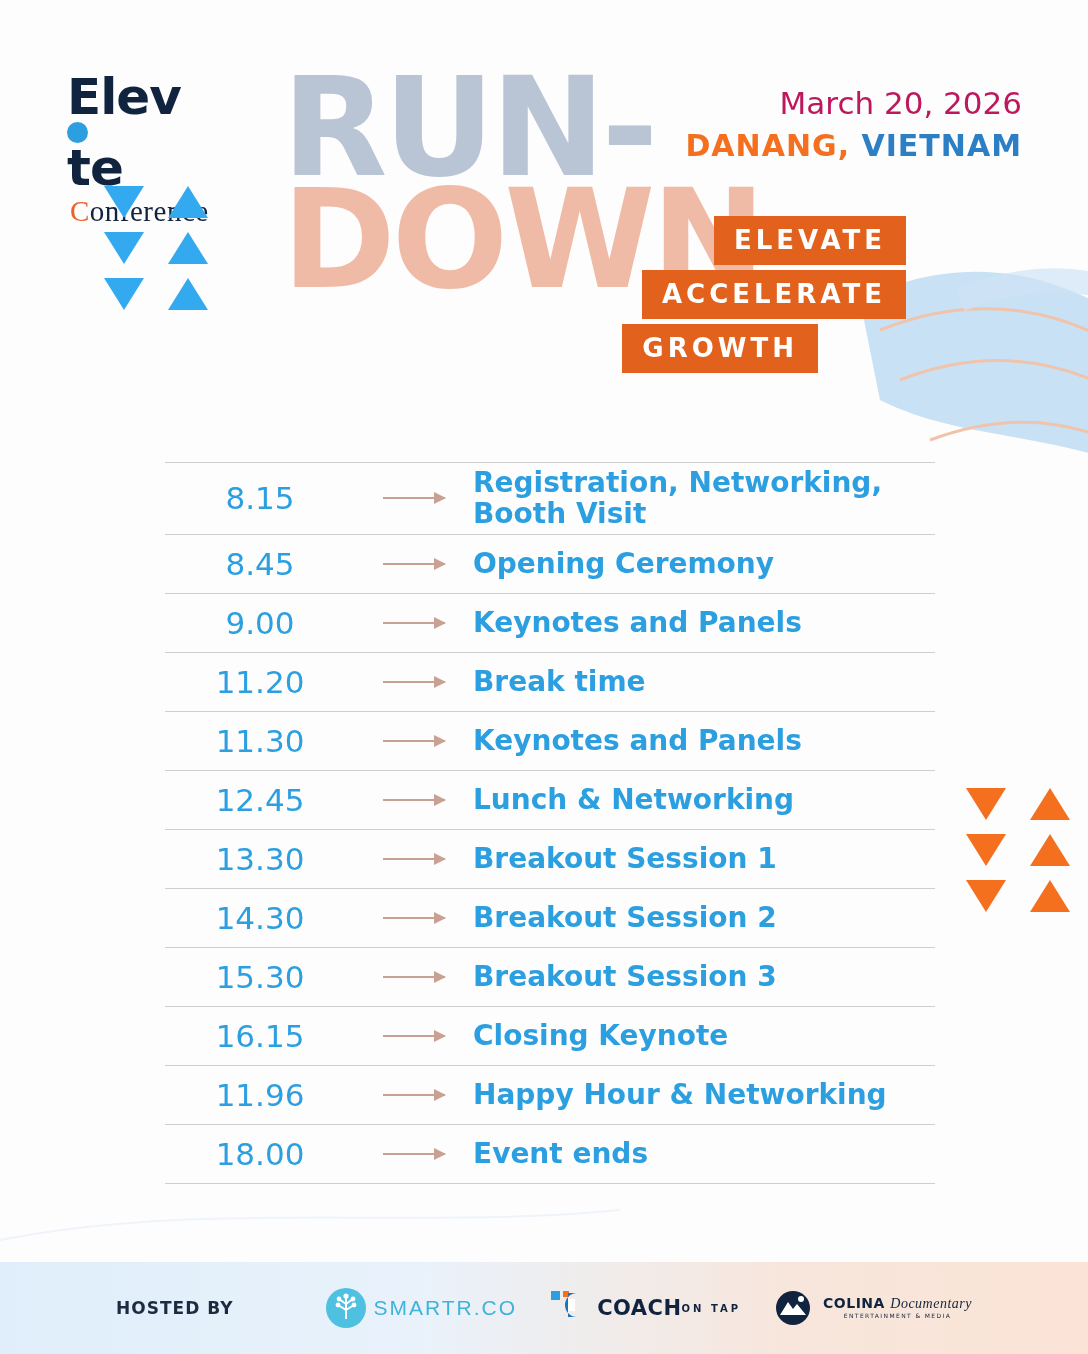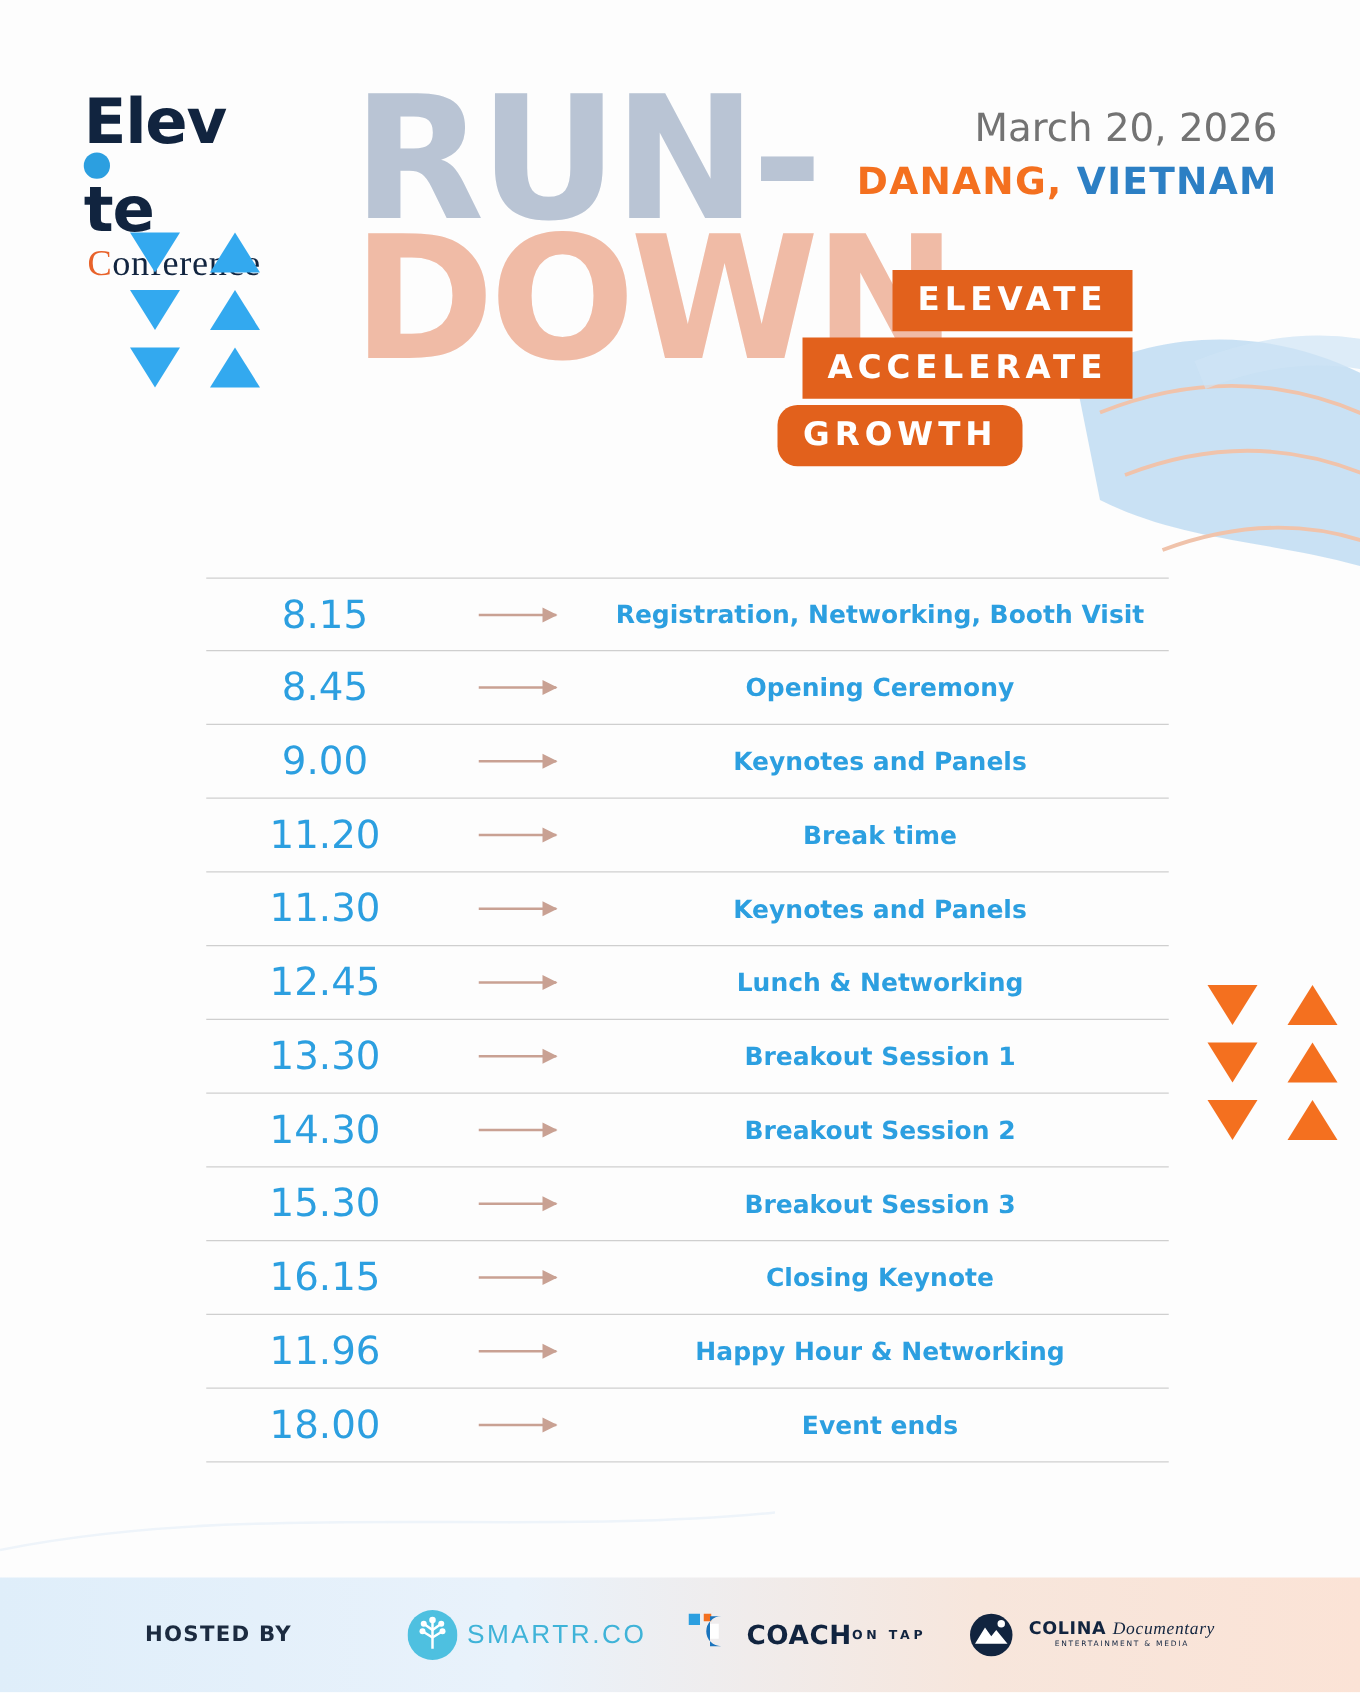--- a/index.html
+++ b/index.html
@@ -86,21 +86,21 @@
     z-index: 3;
   }
   .headline .l1 { color: #b9c4d4; display: block; }
   .headline .l2 { color: #f0bba6; display: block; }
 
   
   .date-line {
     position: absolute; right: 66px; top: 85px;
     font-family: "DejaVu Sans", sans-serif;
     font-size: 31px;
-    color: #737373;
+    color: #be185d;
     text-align: right;
     z-index: 6;
     white-space: nowrap;
   }
   .loc-line {
     position: absolute; right: 66px; top: 128px;
     font-family: "DejaVu Sans", sans-serif;
     font-weight: bold;
     font-size: 30px;
     letter-spacing: 1px;
@@ -119,21 +119,21 @@
     font-family: "DejaVu Sans", sans-serif;
     font-weight: bold;
     font-size: 26px;
     letter-spacing: 4px;
     padding: 9px 20px 10px 20px;
     z-index: 6;
     white-space: nowrap;
   }
   .tag1 { right: 182px; top: 216px; }
   .tag2 { right: 182px; top: 270px; }
-  .tag3 { right: 270px; top: 324px; border-radius: 16px; }
+  .tag3 { right: 270px; top: 324px; }
 
   
   .schedule {
     position: absolute;
     left: 165px; top: 462px;
     width: 770px;
     z-index: 4;
   }
   .row {
     display: flex;
@@ -162,25 +162,24 @@
     content: "";
     position: absolute;
     right: -1px; top: -5px;
     border-left: 12px solid #c9a193;
     border-top: 6px solid transparent;
     border-bottom: 6px solid transparent;
   }
   .label {
     font-family: "DejaVu Sans", sans-serif;
     font-weight: bold;
-    font-size: 20px;
+    font-size: 28px;
     line-height: 1.12;
     color: #2c9fe0;
     flex: 1 1 auto;
-    text-align: center;
   }
 
   
   .footer {
     position: absolute;
     left: 0; bottom: 0;
     width: 1088px; height: 92px;
     display: flex;
     align-items: center;
     justify-content: center;

